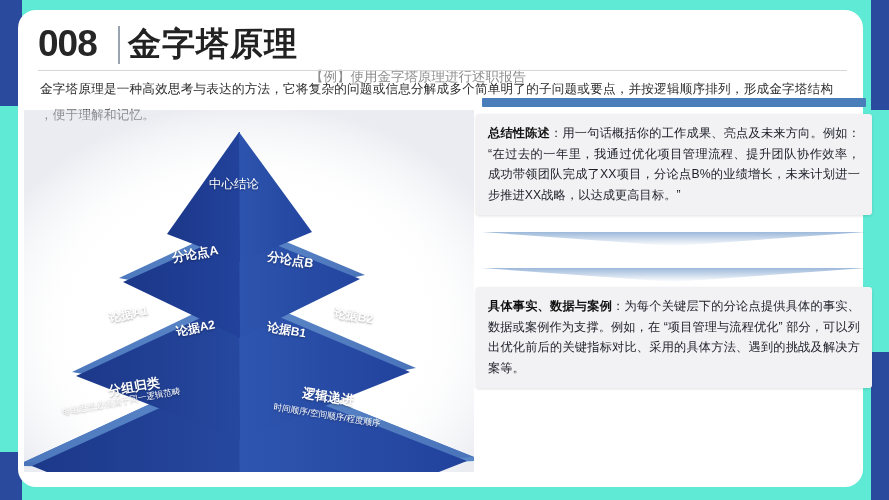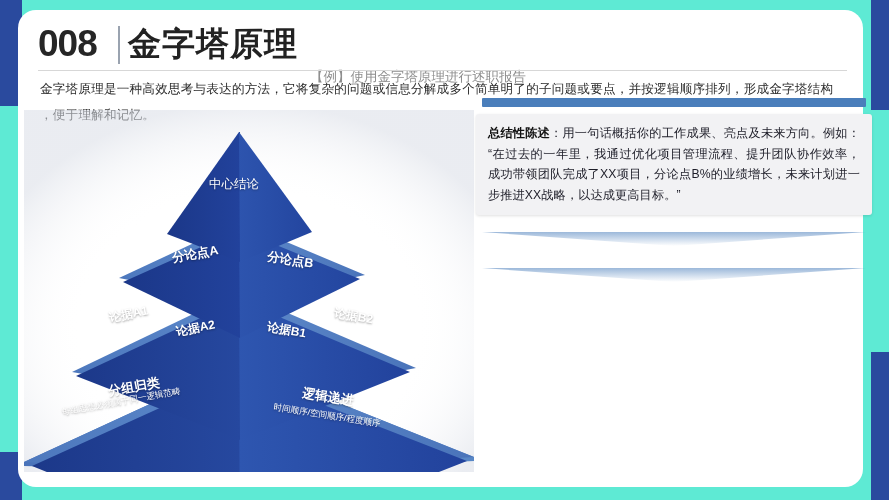--- a/index.html
+++ b/index.html
@@ -205,19 +205,22 @@
         <b>总结性陈述</b><span>：用一句话概括你的工作成果、亮点及未来方向。例如： “在过去的一年里，我通过优化项目管理流程、提升团队协作效率，成功带领团队完成了XX项目，分论点B%的业绩增长，未来计划进一步推进XX战略，以达成更高目标。”</span>
       </div>
 
       <div class="sp"></div>
       <div class="divider"></div>
 
 
       <div class="sp"></div>
       <div class="divider"></div>
 
+      <div class="box">
+        <b>具体事实、数据与案例</b><span>：为每个关键层下的分论点提供具体的事实、数据或案例作为支撑。例如，在 “项目管理与流程优化” 部分，可以列出优化前后的关键指标对比、采用的具体方法、遇到的挑战及解决方案等。</span>
+      </div>
 
       <div class="sp-lg"></div>
 
     </div>
 
   </div>
 </div>
 
 </body></html>

